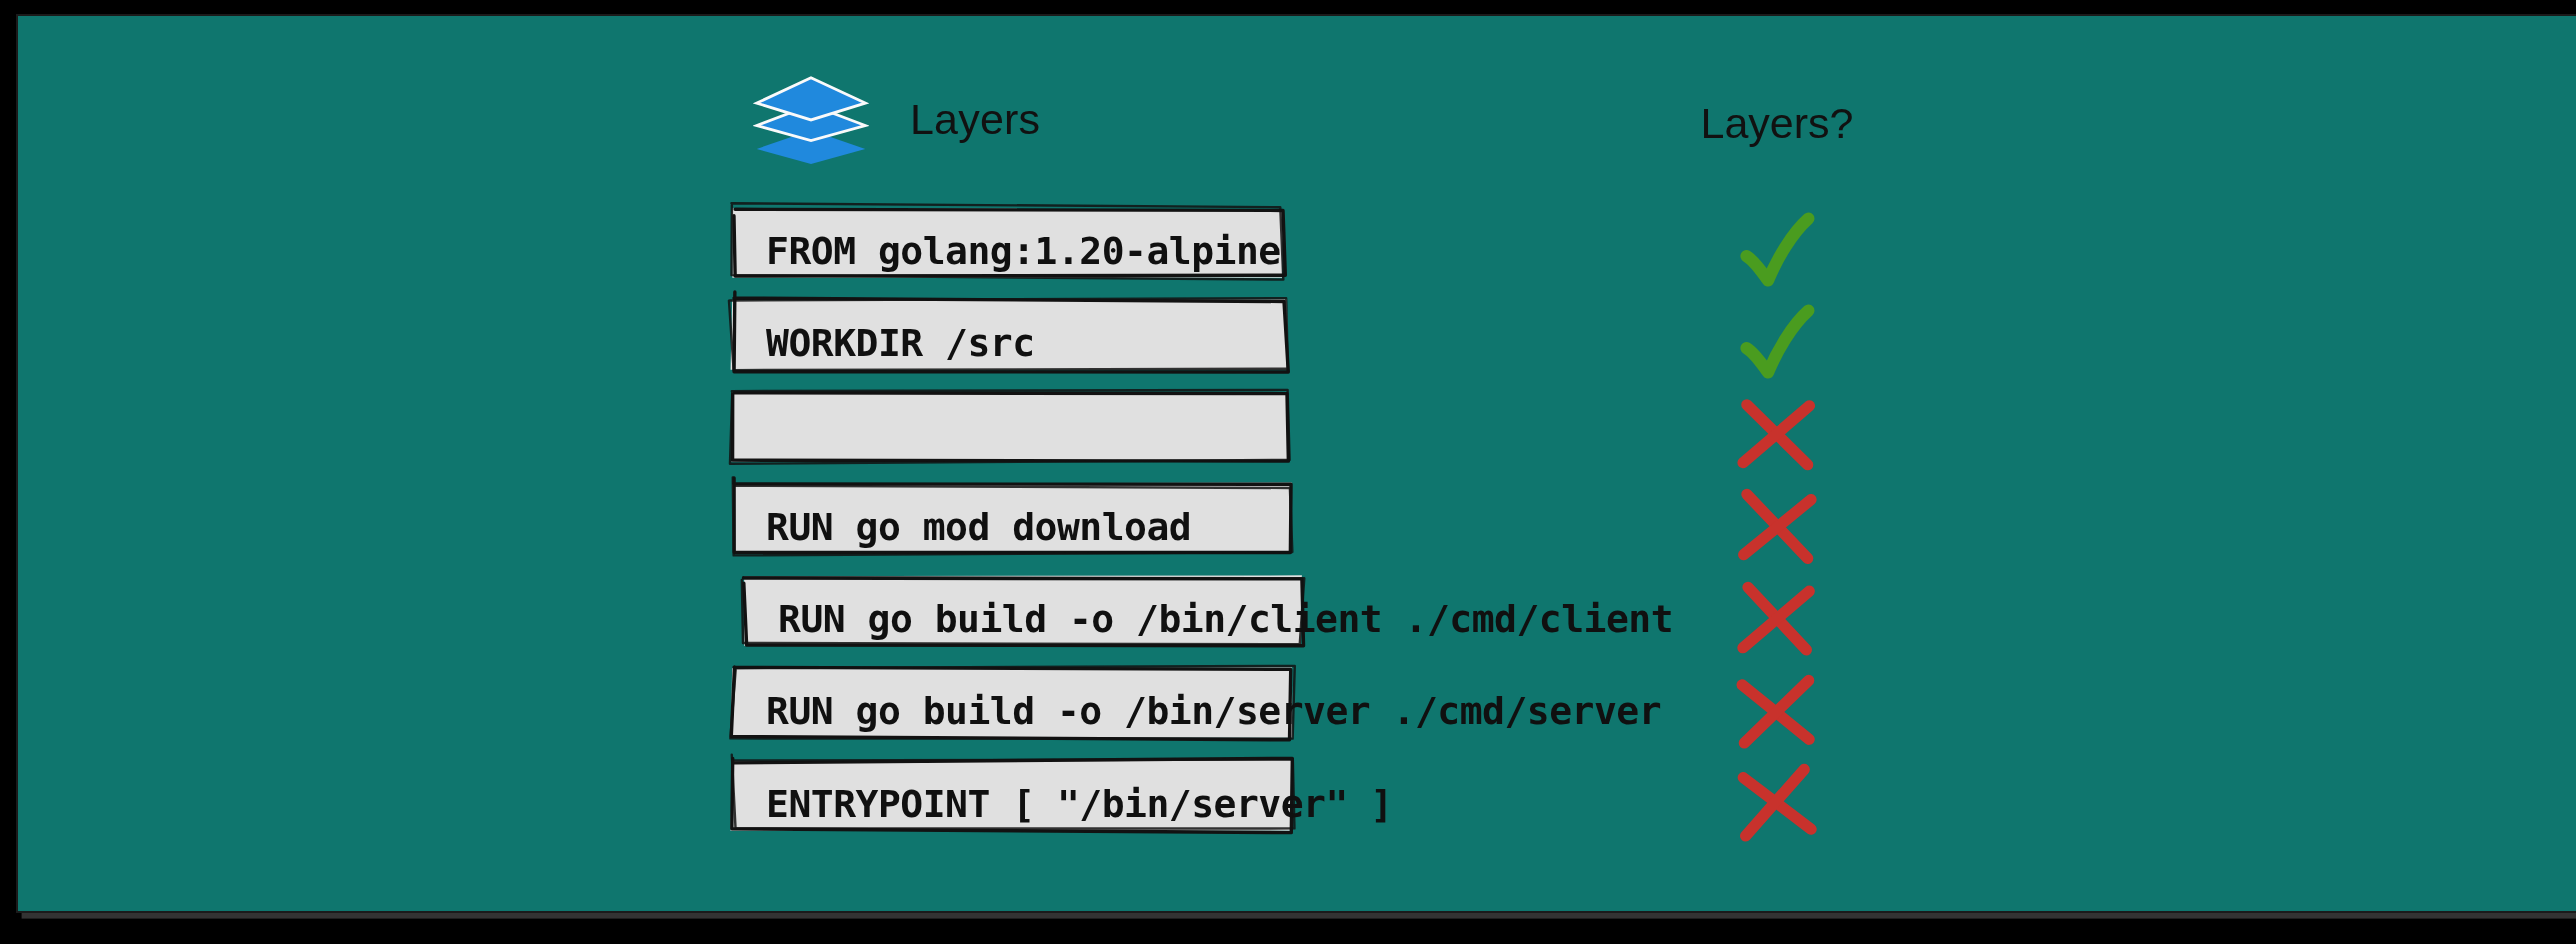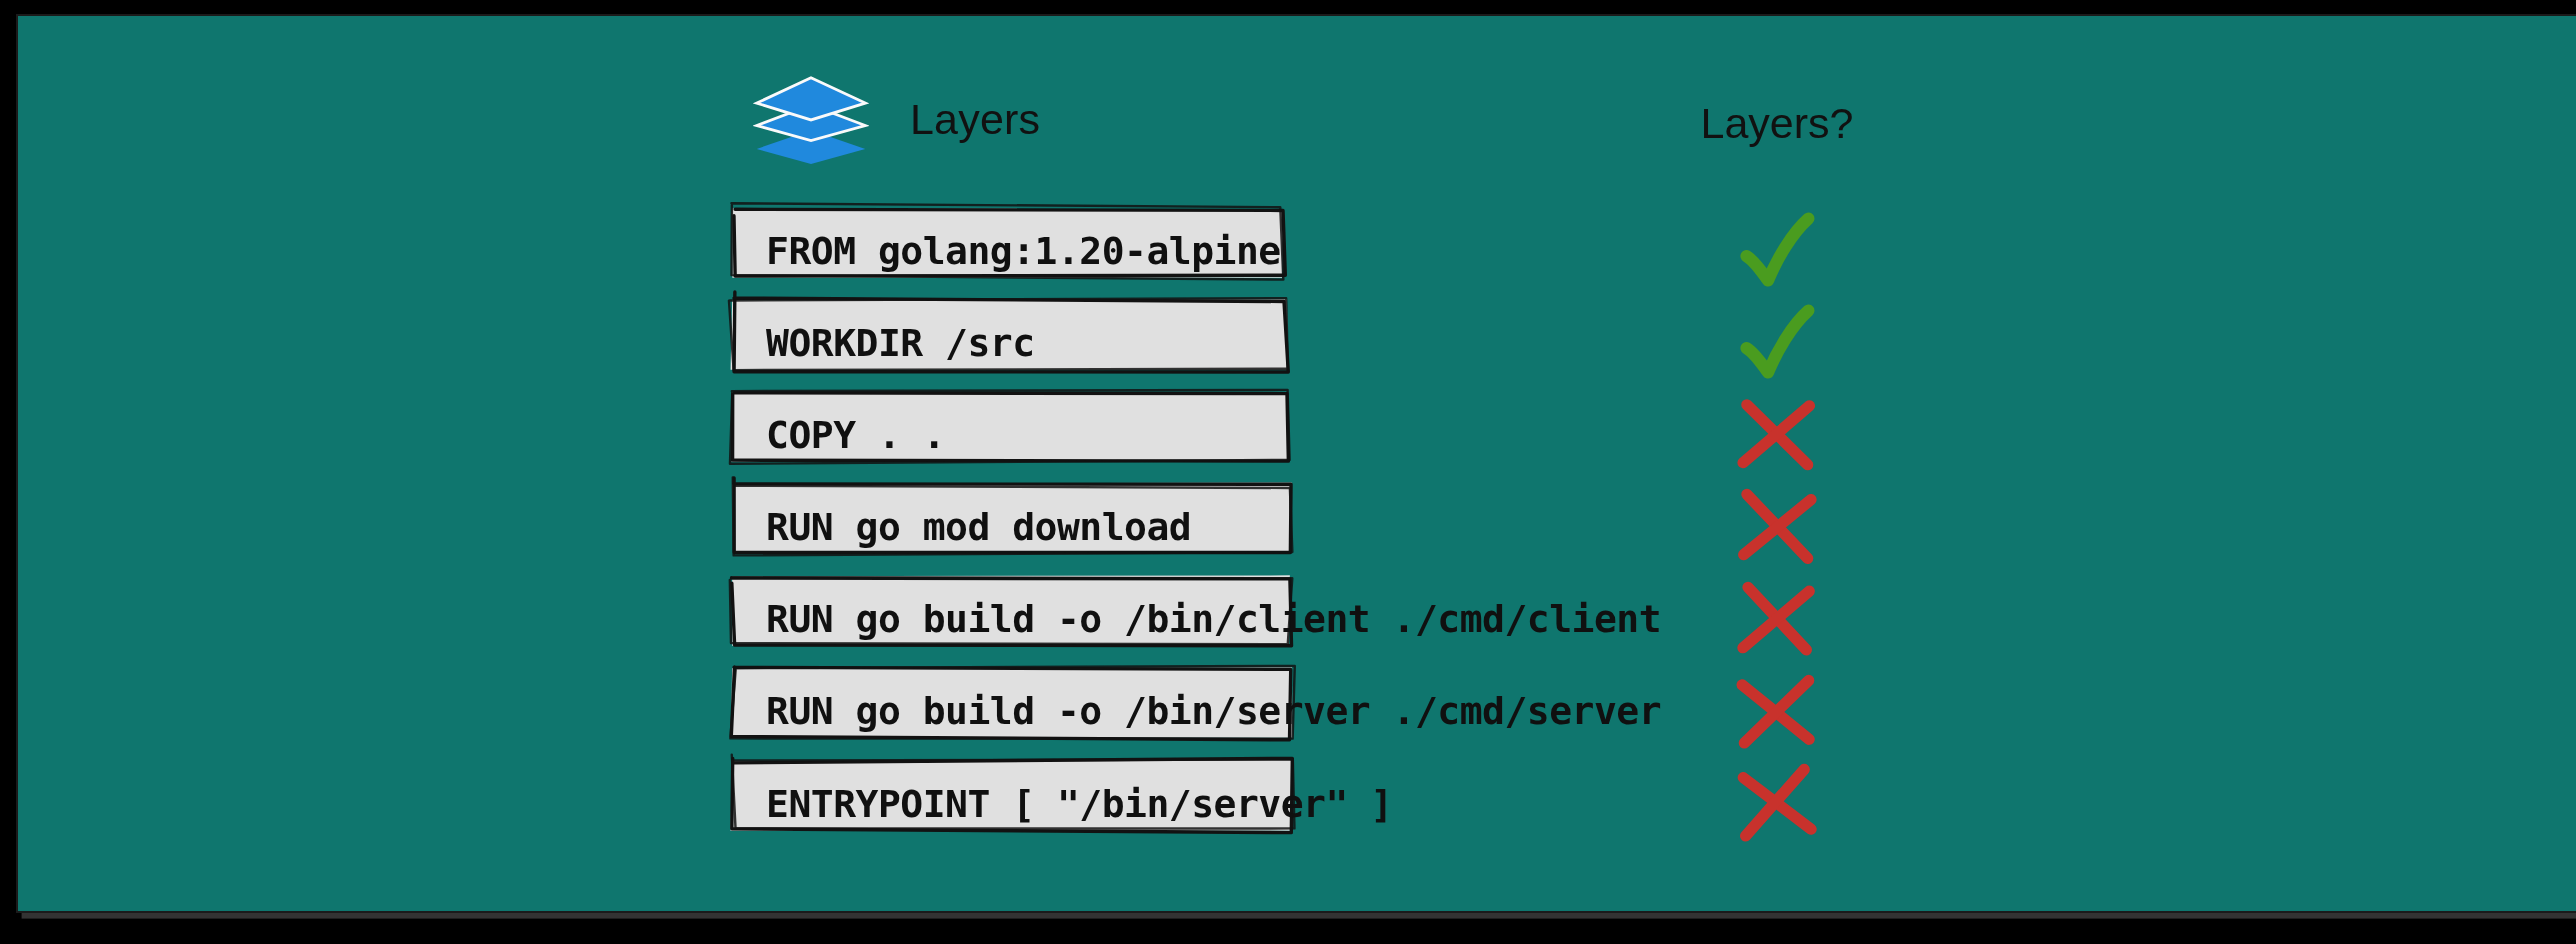--- a/index.html
+++ b/index.html
@@ -154,21 +154,20 @@
           <path d="M24,62 C31,66 40,78 47,88 C56,66 72,38 90,22" fill="none" stroke="#4a9c1f" stroke-width="13" stroke-linecap="round" stroke-linejoin="round"></path>
         </svg>
       </div>
       <div class="row" style="top: 368px;">
         <div class="box-wrap" style="width: 556px;">
           <svg class="box-svg" width="582" height="96" viewBox="0 0 620 102">
             <path d="M14,14 L606,14.296239377137386 L605.6604762085063,88 L13.193345547278106,88 Z" fill="#e0e0e0"></path>
             <path d="M16.177703096986612,14.645064546468232 L605.0609001170196,15.39166488861277 L606.5559623735752,87.35657577633698 L14.471874238770397,86.31909408640074 L14.588900263583708,15.930351339285425" fill="none" stroke="#121212" stroke-width="3.6" stroke-linecap="round" stroke-linejoin="round" opacity="1"></path>
             <path d="M13.710110474987939,12.813350012019907 L605.6921905531046,11.435078527003096 L607.8609332119863,86.09506759703861 L11.69750471273321,90.2411273981636 L14.10896545653649,14.343386845748586" fill="none" stroke="#121212" stroke-width="2.6" stroke-linecap="round" stroke-linejoin="round" opacity="0.85"></path>
           </svg>
-          <div class="box-label">COPY . .</div>
         </div>
         <svg viewBox="0 0 112 112" class="mark" style="transform: rotate(1.17334deg);">
           <path d="M23.728843690701222,24.994766235814787 L89.92173004239878,87.57406616284236" fill="none" stroke="#c8322c" stroke-width="12" stroke-linecap="round"></path>
           <path d="M90.5263595592819,24.720870972946692 L20.926521301700976,86.7681885961295" fill="none" stroke="#c8322c" stroke-width="12" stroke-linecap="round"></path>
         </svg>
       </div>
       <div class="row" style="top: 460px;">
         <div class="box-wrap" style="width: 560px;">
           <svg class="box-svg" width="586" height="96" viewBox="0 0 624 102">
             <path d="M14,14 L610,12.001444816590029 L609.1326056593715,88 L15.107771159665553,88 Z" fill="#e0e0e0"></path>
@@ -176,21 +175,21 @@
             <path d="M15.19753799643253,15.548670015134228 L607.9146583562319,17.974164591764175 L610.5225706189045,86.21708984440988 L15.591149911699421,89.75854110948674 L14.67544525416356,6.64509857312082" fill="none" stroke="#121212" stroke-width="2.6" stroke-linecap="round" stroke-linejoin="round" opacity="0.85"></path>
           </svg>
           <div class="box-label">RUN go mod download</div>
         </div>
         <svg viewBox="0 0 112 112" class="mark" style="transform: rotate(4.74442deg);">
           <path d="M21.68451272215904,24.4333655836216 L91.96209132855856,87.11071395925745" fill="none" stroke="#c8322c" stroke-width="12" stroke-linecap="round"></path>
           <path d="M90.3041725169421,24.371623994024297 L23.594928743129095,88.88436508313025" fill="none" stroke="#c8322c" stroke-width="12" stroke-linecap="round"></path>
         </svg>
       </div>
       <div class="row" style="top: 552px;">
-        <div class="box-wrap" style="width: 558px;">
+        <div class="box-wrap" style="width: 558px; margin-left: 12px;">
           <svg class="box-svg" width="584" height="96" viewBox="0 0 622 102">
             <path d="M14,14 L608,13.026866913319969 L606.9070320133618,88 L13.981746793716097,88 Z" fill="#e0e0e0"></path>
             <path d="M13.323610688431007,15.831804659325538 L608.0421348586875,16.84156418128012 L609.7840477012954,88.02568893582826 L16.656771090373756,87.29316330072152 L13.647371828391854,21.303967293325798" fill="none" stroke="#121212" stroke-width="3.6" stroke-linecap="round" stroke-linejoin="round" opacity="1"></path>
             <path d="M12.960973359160578,15.373642042592932 L610.5511528041918,16.206326369152556 L605.7658631102489,86.37356205059847 L12.791805340951218,85.1157180787603 L11.564114037809945,17.837030569909622" fill="none" stroke="#121212" stroke-width="2.6" stroke-linecap="round" stroke-linejoin="round" opacity="0.85"></path>
           </svg>
           <div class="box-label">RUN go build -o /bin/client ./cmd/client</div>
         </div>
         <svg viewBox="0 0 112 112" class="mark" style="transform: rotate(4.11828deg);">
           <path d="M23.26181411895054,24.942058563671104 L90.20979702575589,87.1417632108283" fill="none" stroke="#c8322c" stroke-width="12" stroke-linecap="round"></path>
           <path d="M88.74249601398711,24.404988886045754 L22.57124042630719,89.66903782061722" fill="none" stroke="#c8322c" stroke-width="12" stroke-linecap="round"></path>

